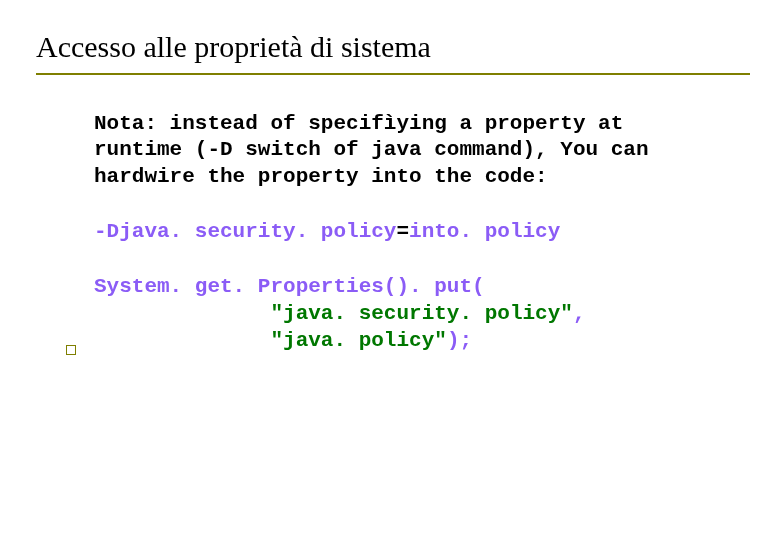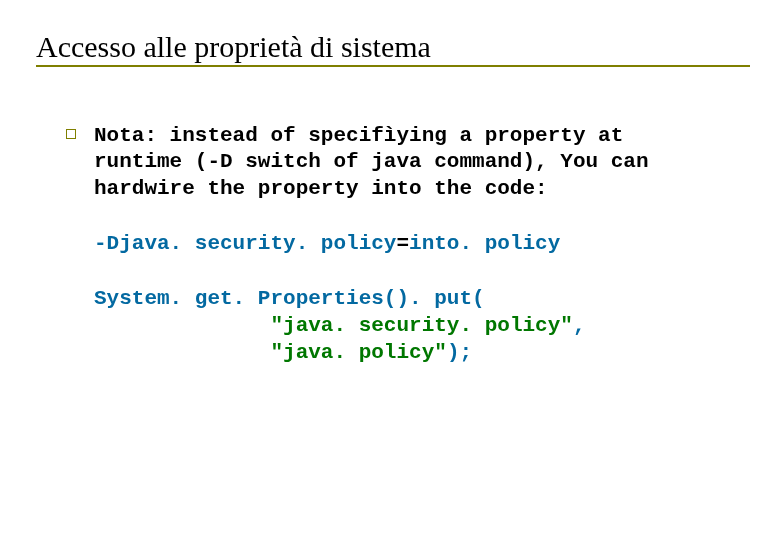--- a/index.html
+++ b/index.html
@@ -13,35 +13,36 @@
   }
   .slide {
     box-sizing: border-box;
     width: 780px;
     height: 540px;
     padding: 30px 30px 30px 36px;
     position: relative;
   }
   .title-block {
     border-bottom: 2px solid #7f7f00;
-    margin-bottom: 56px;
+    padding-bottom: 8px;
+    margin-bottom: 36px;
   }
   .title {
     font-size: 30px;
     font-weight: 400;
     color: #000;
     line-height: 1.15;
   }
   .body {
     padding-left: 30px;
     position: relative;
   }
   .bullet-row {
     display: flex;
-    align-items: flex-start;
+    align-items: flex-end;
   }
   .bullet-marker {
     flex: 0 0 auto;
     width: 10px;
     height: 10px;
     border: 1px solid #7f7f00; 
     box-sizing: border-box;
     margin-top: 6px;
     margin-right: 18px;
   }
@@ -51,21 +52,21 @@
     font-size: 21px;
     line-height: 1.28;
     white-space: pre;
   }
   .para {
     margin: 0 0 28px 0;
   }
   .para-nomargin {
     margin: 0;
   }
-  .brown { color: #0369a1; }
+  .brown { color: #8b5cf6; }
   .green { color: #007700; }
   .black { color: #000; }
 </style>
 </head>
 <body>
 
 <div class="slide">
 
   <div class="title-block">
     <div class="title">Accesso alle proprietà di sistema</div>

